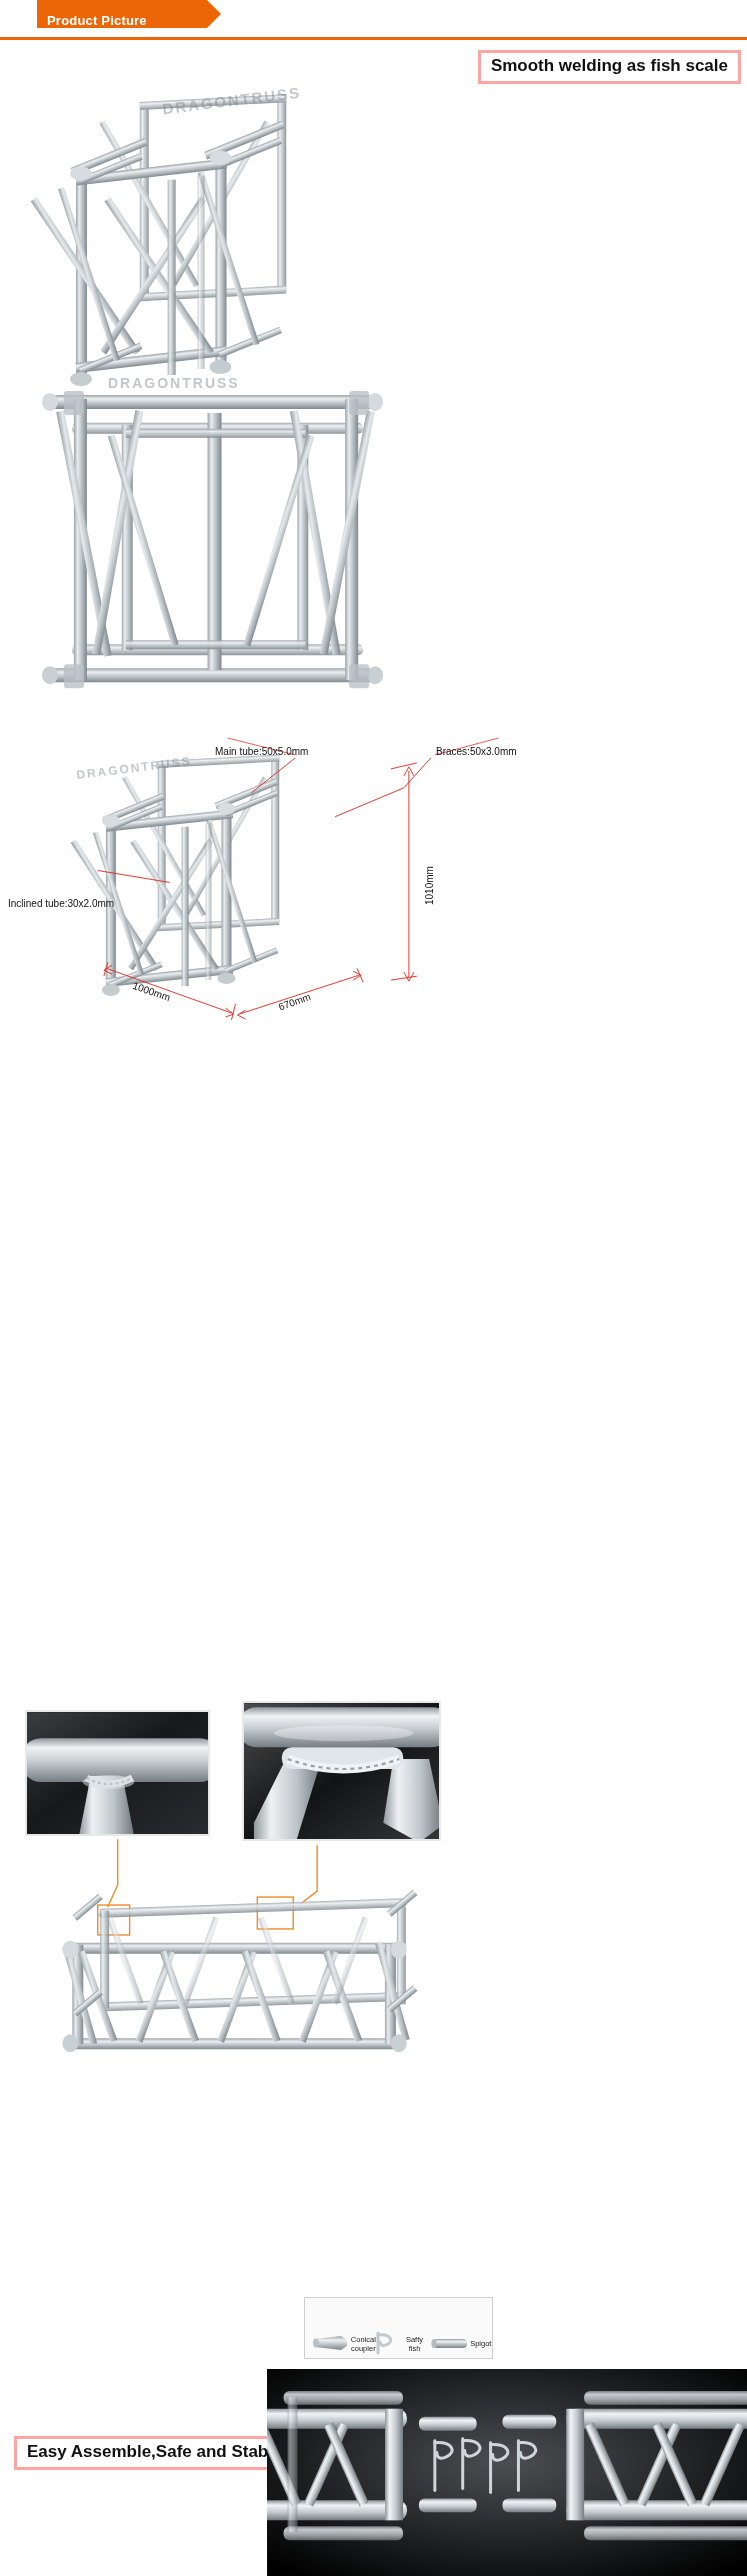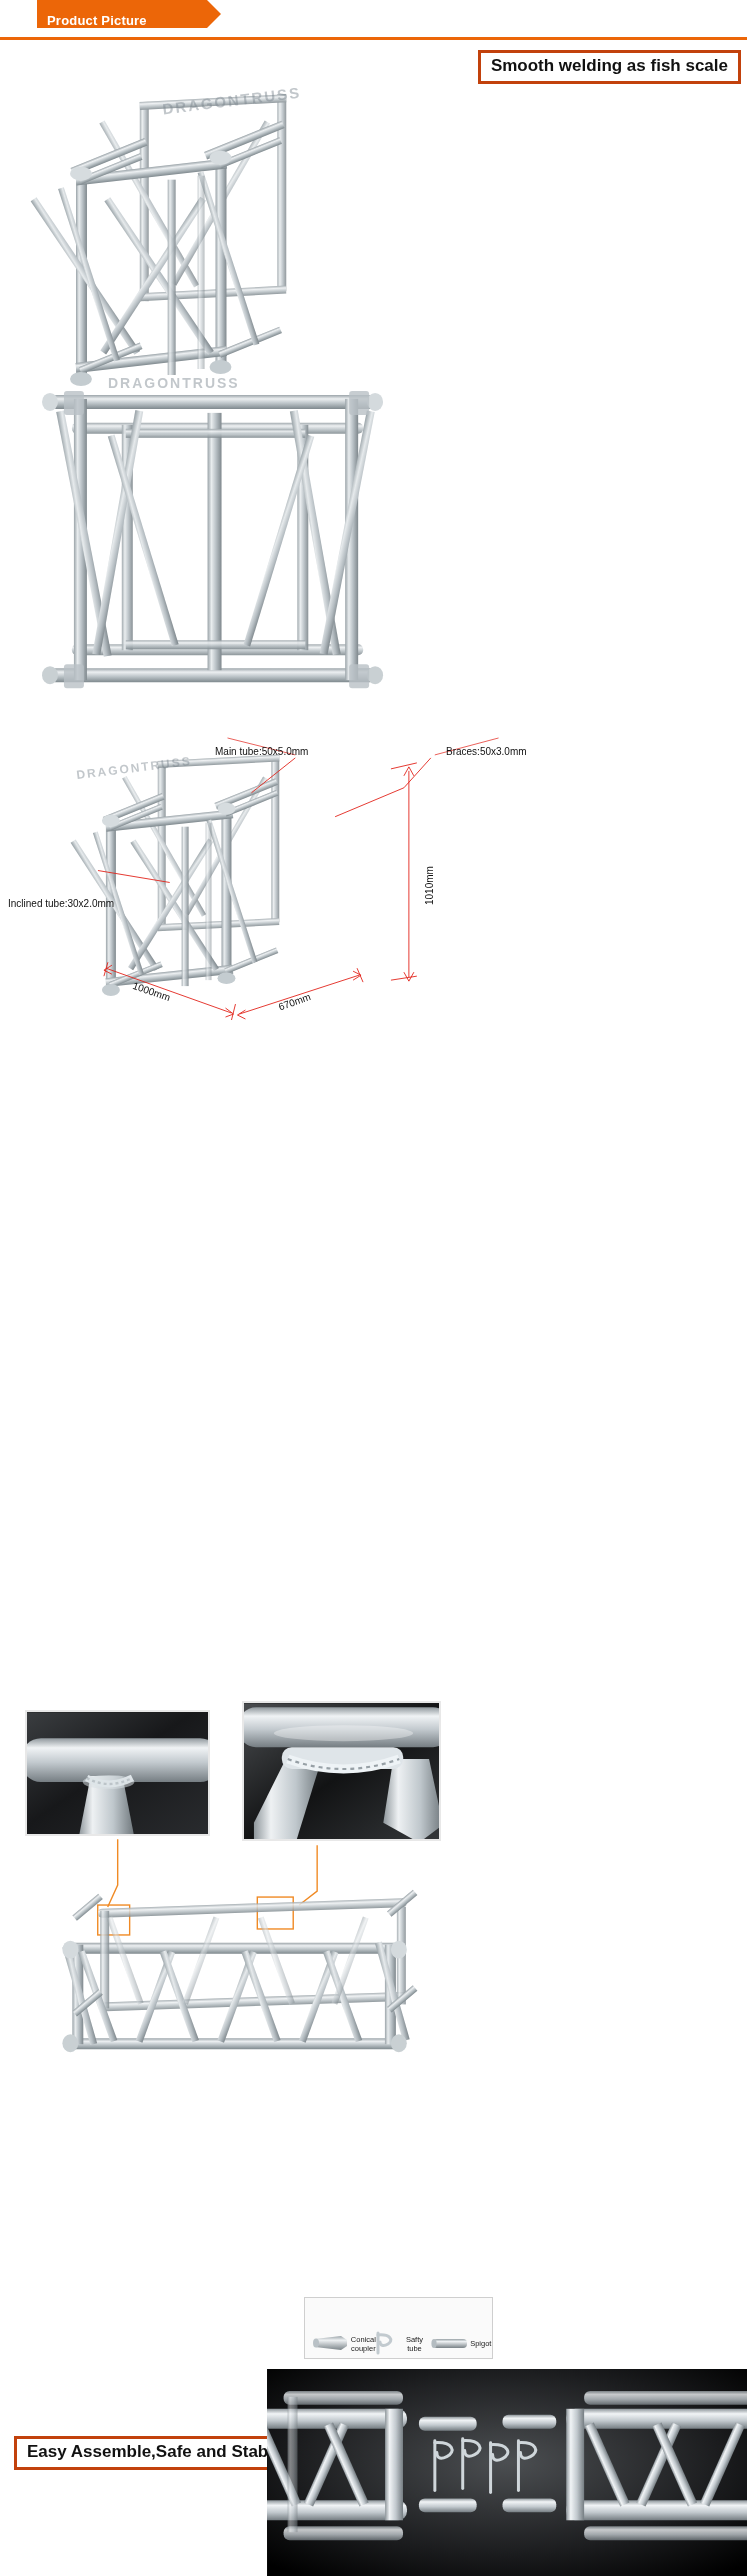--- a/index.html
+++ b/index.html
@@ -31,21 +31,21 @@
     border-top:14px solid transparent;
     border-bottom:14px solid transparent;
   }
   .orange-rule {
     position:absolute; left:0; top:37px; width:748px; height:3px; background:#ec6608;
   }
 
   
   .boxed-heading {
     position:absolute;
-    border:3px solid #c2410c;
+    border:3px solid #fca5a5;
     background:#ffffff;
     display:flex; align-items:center;
     padding:4px 10px 5px 10px;
   }
   .boxed-heading span {
     font-size:17px; font-weight:bold; color:#111; white-space:nowrap; line-height:1.1;
   }
   #heading-smooth { right:7px; top:50px; }
   #heading-quality { left:14px; top:1649px; }
   #heading-assemble { left:14px; top:2436px; }
@@ -303,21 +303,21 @@
         <path d="M108,230 L104,244"></path>
         <path d="M236,272 L232,288"></path>
         <path d="M358,236 L364,250"></path>
       </g>
       <g stroke="#e2231a" stroke-width="0.8" fill="none" opacity="0.9">
         <path d="M228,5 L296,22"></path>
         <path d="M500,5 L436,22"></path>
       </g>
     </svg>
     <div class="dim-label" style="left:215px; top:13px;">Main tube:50x5.0mm</div>
-    <div class="dim-label" style="left:436px; top:13px;margin-left:10px;">Braces:50x3.0mm</div>
+    <div class="dim-label" style="left:436px; top:13px;">Braces:50x3.0mm</div>
     <div class="dim-label" style="left:8px; top:131px;margin-top:34px;">Inclined tube:30x2.0mm</div>
     <div class="dim-label rot90" style="left:424px; top:172px;">1010mm</div>
     <div class="dim-label rotsm2" style="left:135px; top:247px;">1000mm</div>
     <div class="dim-label rotsm" style="left:277px; top:269px;">670mm</div>
   </div>
 
 
   <div class="photo-inset" style="left:25px; top:1710px; width:185px; height:126px;">
     <svg width="185" height="126" viewBox="0 0 186 126">
       <defs>
@@ -449,21 +449,21 @@
       </div>
       <div class="acc-label">Conical coupler</div>
     </div>
     <div class="acc-item">
       <div class="acc-art">
         <svg width="32" height="24" viewBox="0 0 32 24">
           <path d="M8,2 L8,22" stroke="#c2cacf" stroke-width="3" fill="none" stroke-linecap="round"></path>
           <path d="M8,4 C20,3 24,9 18,13 C13,16 10,14 10,11" stroke="#c2cacf" stroke-width="3" fill="none" stroke-linecap="round"></path>
         </svg>
       </div>
-      <div class="acc-label">Safty tube</div>
+      <div class="acc-label">Safty fish</div>
     </div>
     <div class="acc-item">
       <div class="acc-art">
         <svg width="40" height="20" viewBox="0 0 40 20">
             <defs>
           <linearGradient id="a2" x1="0" y1="0" x2="0" y2="1">
                 <stop offset="0%" stop-color="#97a0a5"></stop>
                 <stop offset="28%" stop-color="#eef1f3"></stop>
                 <stop offset="100%" stop-color="#798287"></stop>
               </linearGradient>

